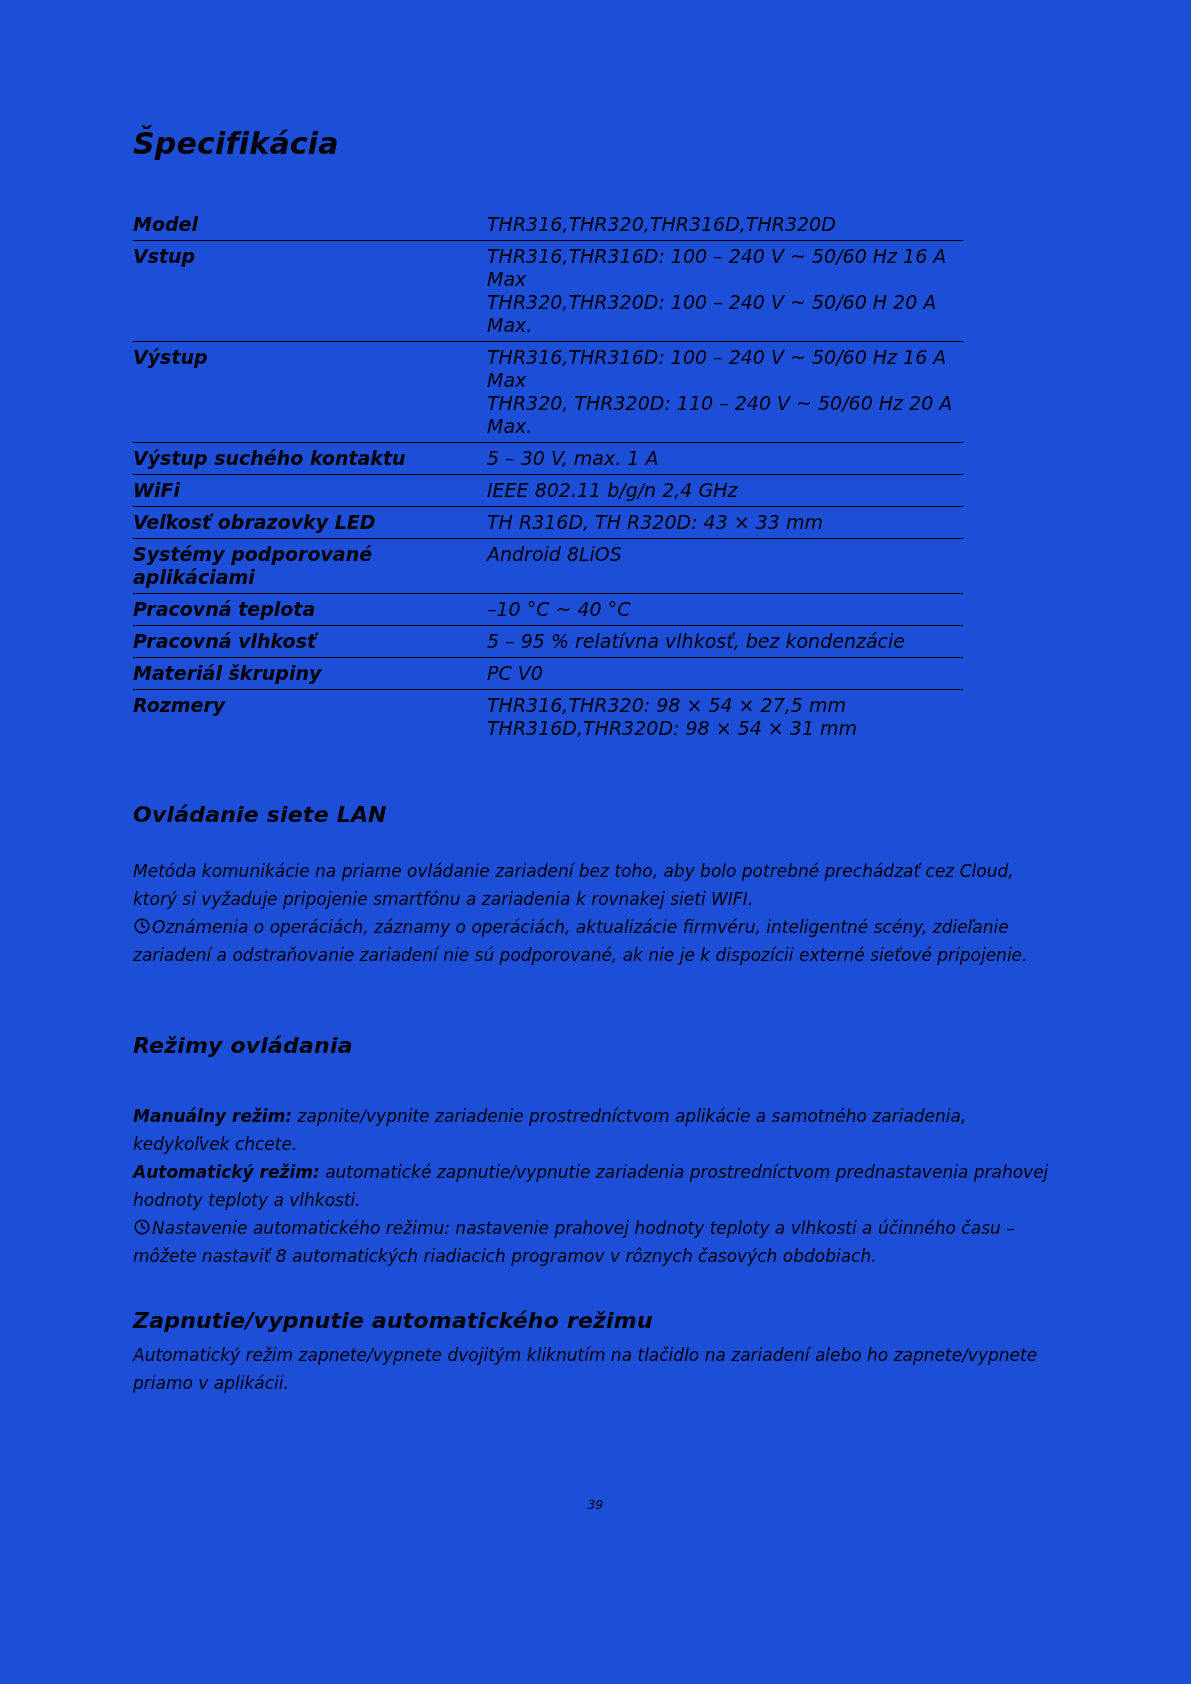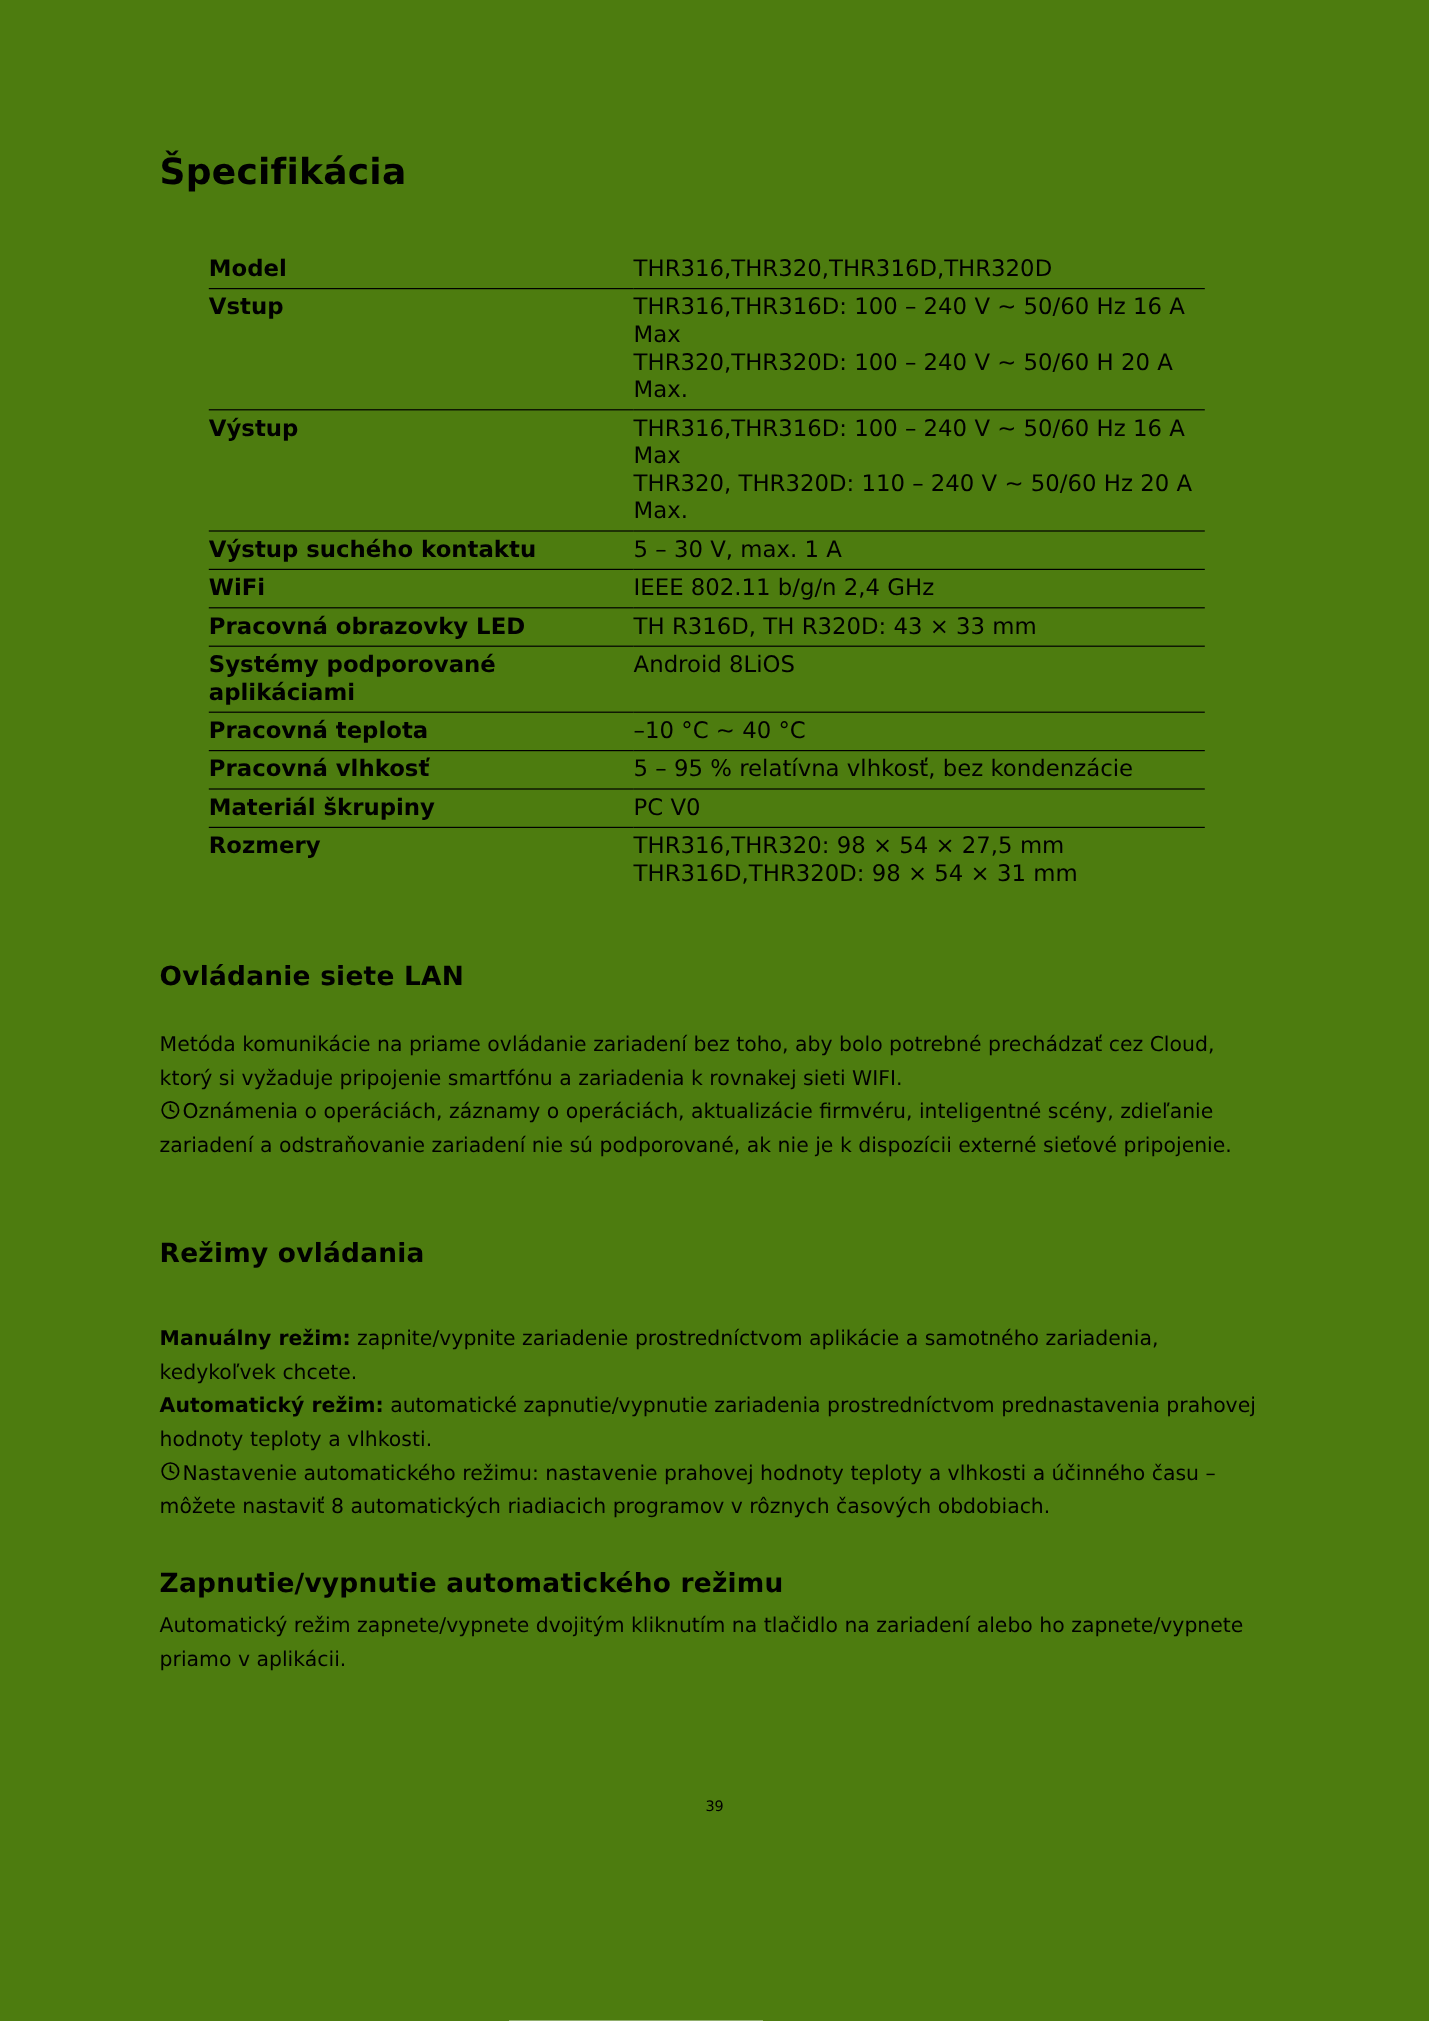--- a/index.html
+++ b/index.html
@@ -6,39 +6,39 @@
   html, body {
     margin: 0;
     padding: 0;
     background: #ffffff;
   }
   .page {
     position: relative;
     width: 1191px;
     height: 1684px;
     margin: 0 auto;
-    background: #4d7c0f;
+    background: #1d4ed8;
     color: #000000;
     font-family: "DejaVu Sans", "Liberation Sans", sans-serif;
     overflow: hidden;
+    font-style: italic;
   }
   .content {
     padding: 126px 130px 0 133px;
   }
   .doc-title {
     font-size: 30px;
     font-weight: 700;
     margin: 0 0 48px 0;
     letter-spacing: 0.2px;
   }
   table.spec {
     border-collapse: collapse;
     width: 830px;
     table-layout: fixed;
-    margin-left: 41px;
   }
   table.spec td {
     vertical-align: top;
     font-size: 19px;
     line-height: 23px;
     padding: 4px 0 4px 0;
   }
   table.spec tr {
     border-bottom: 1px solid #000000;
   }
@@ -120,21 +120,21 @@
     <td class="spec-label">Výstup suchého kontaktu</td>
     <td class="spec-value">5 – 30 V, max. 1 A</td>
   </tr>
 
   <tr class="spec-row">
     <td class="spec-label">WiFi</td>
     <td class="spec-value">IEEE 802.11 b/g/n 2,4 GHz</td>
   </tr>
 
   <tr class="spec-row">
-    <td class="spec-label">Pracovná obrazovky LED</td>
+    <td class="spec-label">Veľkosť obrazovky LED</td>
     <td class="spec-value">TH R316D, TH R320D: 43 × 33 mm</td>
   </tr>
 
   <tr class="spec-row">
     <td class="spec-label">Systémy podporované
 aplikáciami</td>
     <td class="spec-value">Android 8LiOS</td>
   </tr>
 
   <tr class="spec-row">

